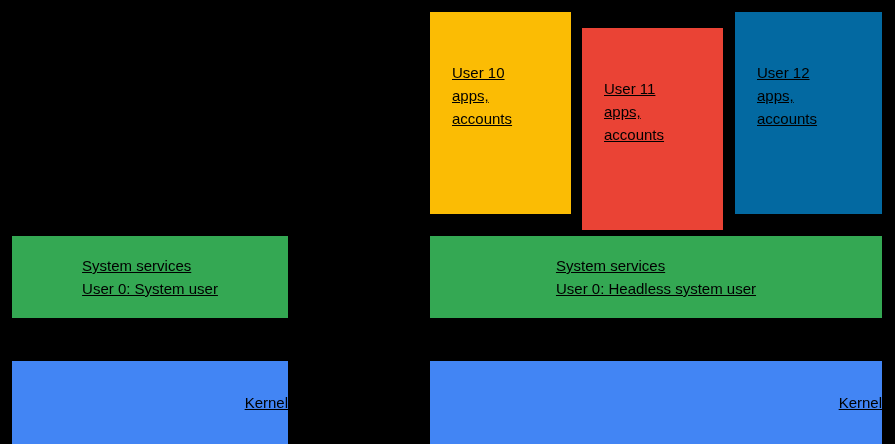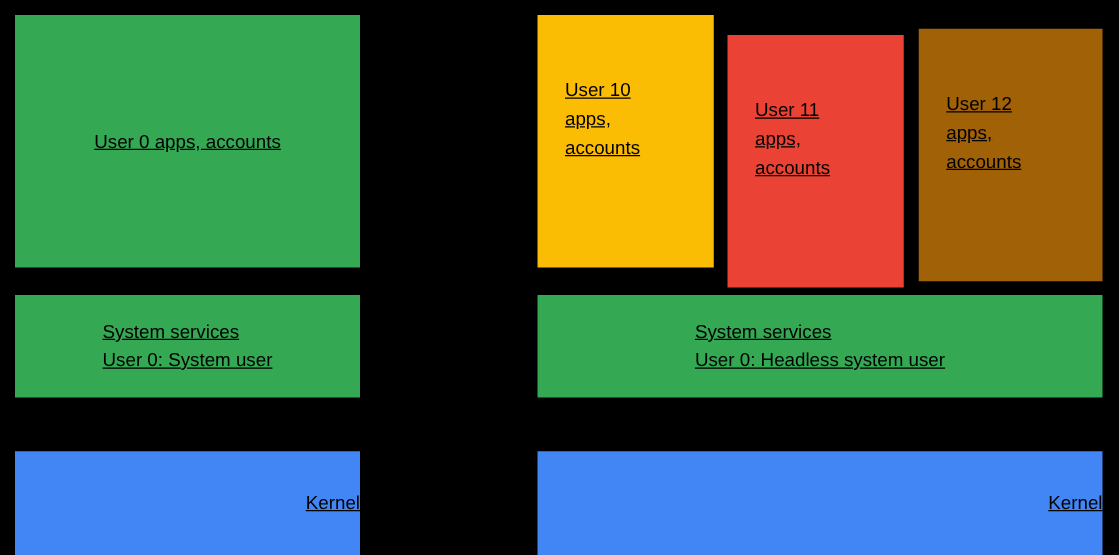--- a/index.html
+++ b/index.html
@@ -61,23 +61,20 @@
   #right-system-box     { left: 430px; top: 236px; width: 452px; height: 82px;  }
 
   #left-kernel-box      { left: 12px;  top: 341px; width: 276px; height: 83px;  }
   #right-kernel-box     { left: 430px; top: 341px; width: 452px; height: 83px;  }
 </style>
 </head>
 <body>
 
 <div id="canvas">
 
-  <div class="box center-block" id="user0-apps-box" style="background:#34A853;">
-    <span class="text-inner">User 0 apps, accounts</span>
-  </div>
 
   <div class="box center-block" id="left-system-box" style="background:#34A853;">
     <span class="text-inner">System services
 User 0: System user</span>
   </div>
 
   <div class="box center-line" id="left-kernel-box" style="background:#4285F4;">
     <span class="text-inner">Kernel</span>
   </div>
 
@@ -86,21 +83,21 @@
 apps,
 accounts</span>
   </div>
 
   <div class="box topleft" id="user11-apps-box" style="background:#EA4335;margin-top:16px;">
     <span>User 11
 apps,
 accounts</span>
   </div>
 
-  <div class="box topleft" id="user12-apps-box" style="background:#a16207;margin-top:11px;">
+  <div class="box topleft" id="user12-apps-box" style="background:#0369a1;">
     <span>User 12
 apps,
 accounts</span>
   </div>
 
   <div class="box center-block" id="right-system-box" style="background:#34A853;">
     <span class="text-inner">System services
 User 0: Headless system user</span>
   </div>
 

